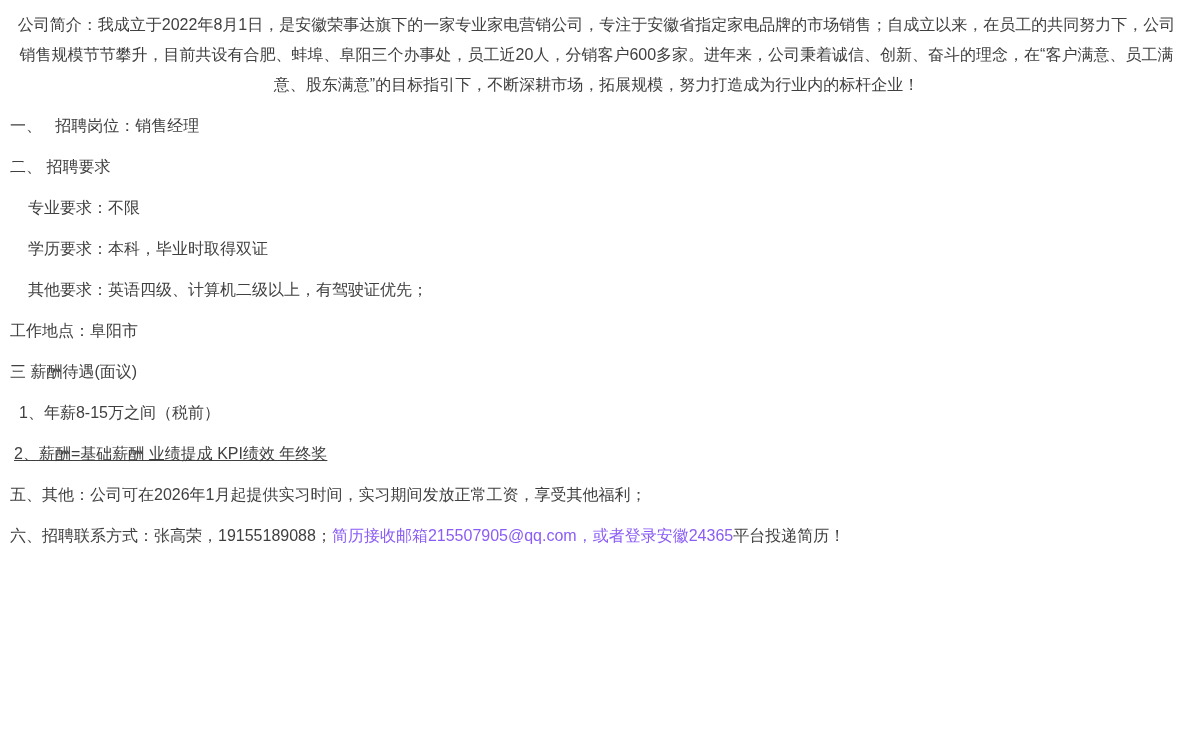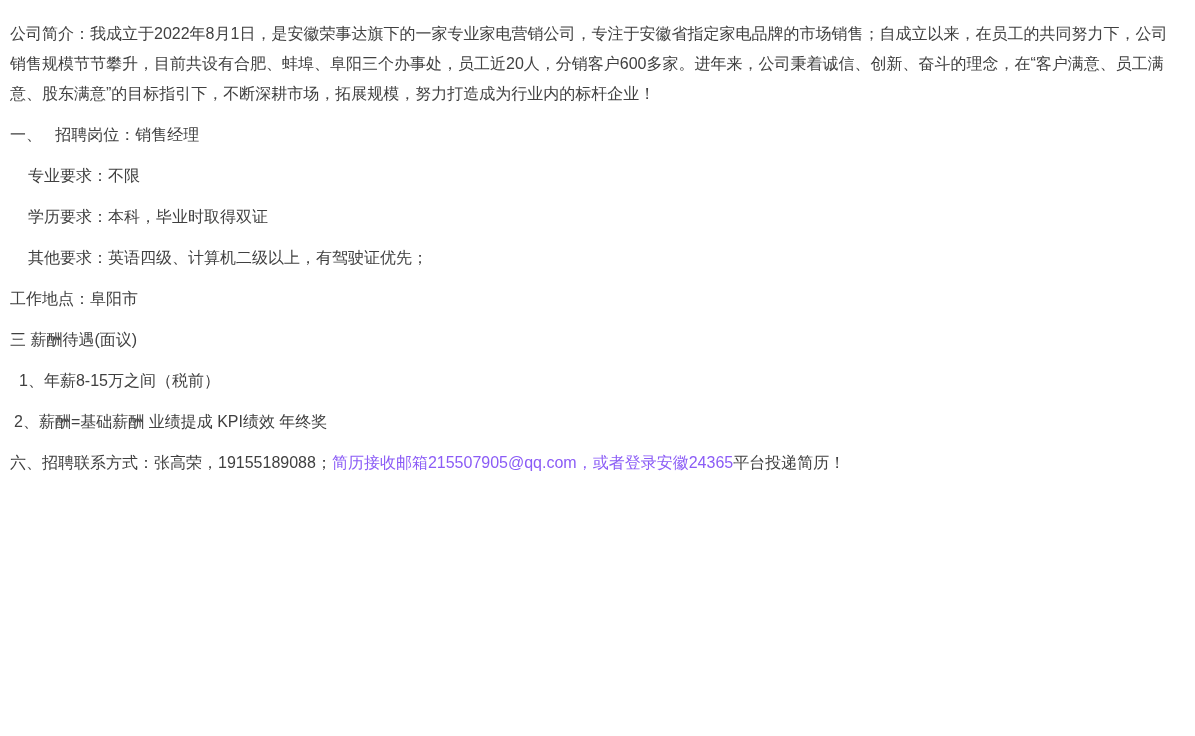--- a/index.html
+++ b/index.html
@@ -16,58 +16,61 @@
     color: #404040;
     font-family: "Liberation Sans", "DejaVu Sans", sans-serif;
     font-size: 16px;
   }
   .doc p {
     margin: 11px 0;
     line-height: 30px;
     white-space: pre-wrap;
   }
   .doc p.first {
-    margin-top: 12px;
+    margin-top: 3px;
+    text-align: center;
   }
   
   .ind-req { padding-left: 18px; }
   
   .ind-num-a { padding-left: 9px; }
-  .ind-num-b { padding-left: 4px; }
+  .ind-num-b { padding-left: 4px; text-decoration: underline; }
   .bold { font-weight: normal; }
   a.resume-link {
     color: #8b5cf6;
     text-decoration: none;
     cursor: pointer;
   }
 </style>
 </head>
 <body>
 
 <div class="doc">
 
   <p class="first">公司简介：我成立于2022年8月1日，是安徽荣事达旗下的一家专业家电营销公司，专注于安徽省指定家电品牌的市场销售；自成立以来，在员工的共同努力下，公司销售规模节节攀升，目前共设有合肥、蚌埠、阜阳三个办事处，员工近20人，分销客户600多家。进年来，公司秉着诚信、创新、奋斗的理念，在“客户满意、员工满意、股东满意”的目标指引下，不断深耕市场，拓展规模，努力打造成为行业内的标杆企业！</p>
 
   <p>一、   招聘岗位：销售经理</p>
 
+  <p>二、 招聘要求</p>
 
 
   <p class="ind-req">专业要求：不限</p>
 
   <p class="ind-req">学历要求：本科，毕业时取得双证</p>
 
   <p class="ind-req">其他要求：英语四级、计算机二级以上，有驾驶证优先；</p>
 
   <p>工作地点：阜阳市</p>
 
   <p><span>三 薪酬待遇</span><span class="bold">(面议)</span></p>
 
   <p class="ind-num-a">1、年薪8-15万之间（税前）</p>
 
   <p class="ind-num-b">2、薪酬=基础薪酬 业绩提成 KPI绩效 年终奖</p>
 
 
 
 
+  <p>五、其他：公司可在2026年1月起提供实习时间，实习期间发放正常工资，享受其他福利；</p>
 
   <p><span>六、招聘联系方式：张高荣，19155189088；</span><a class="resume-link">简历接收邮箱215507905@qq.com，或者登录安徽24365</a><span>平台投递简历！</span></p>
 
 </div>
 
 </body></html>

